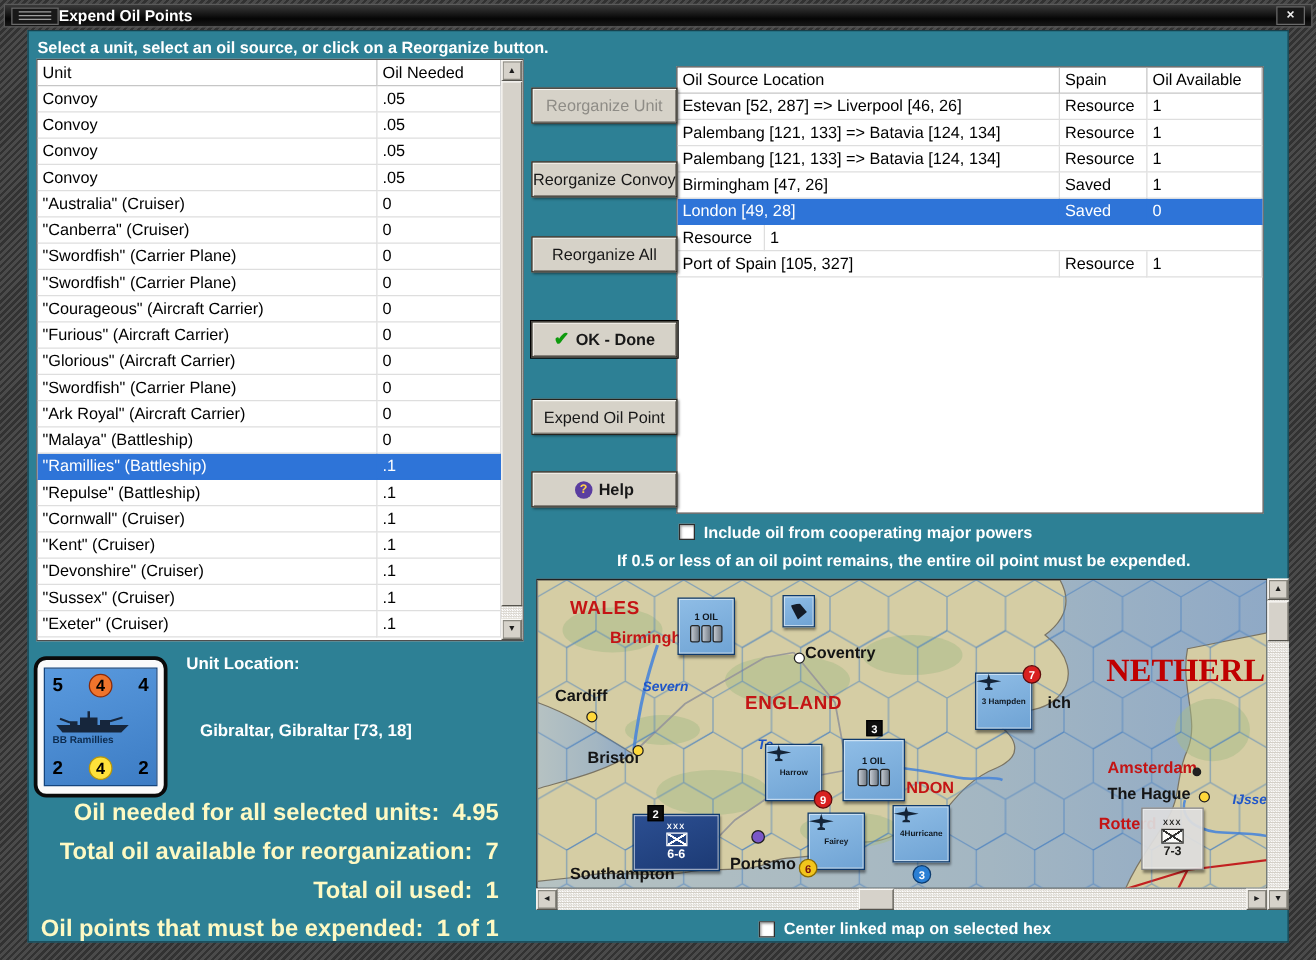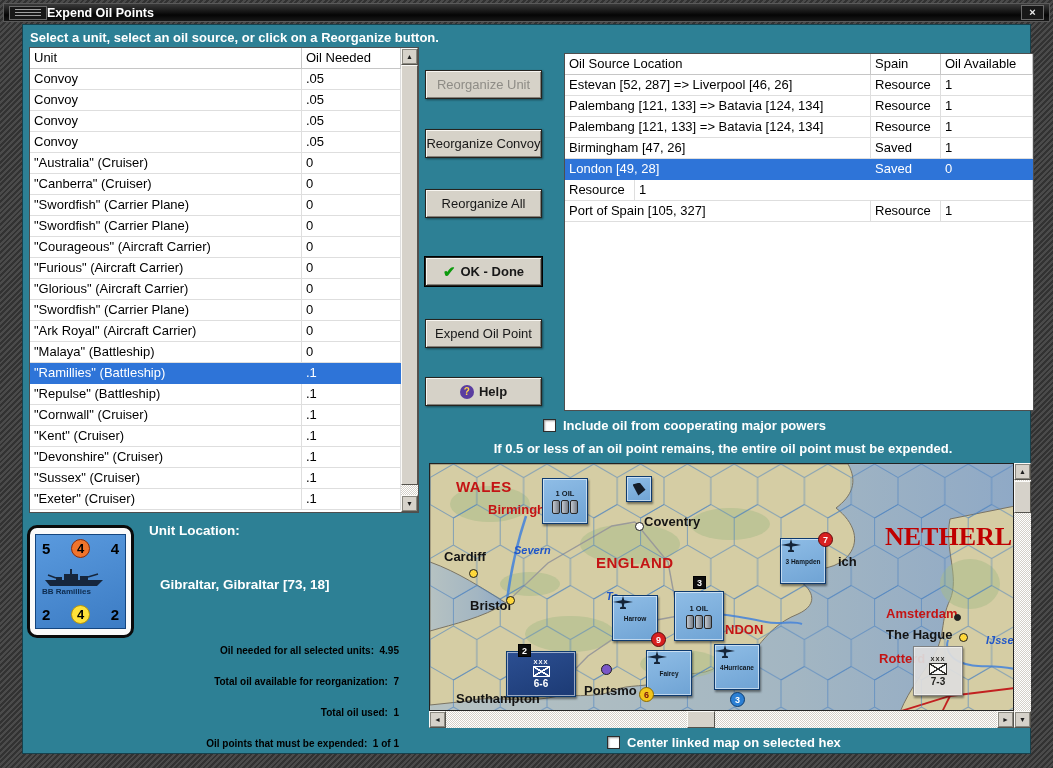--- a/index.html
+++ b/index.html
@@ -29,21 +29,21 @@
   .lv-main { flex:1; overflow:hidden; }
   .lv-hdr { display:flex; height:21px; }
   .lv-hdr > div { padding:2px 4px; border-right:1px solid #c6c6c6; border-bottom:1px solid #c6c6c6; white-space:nowrap; overflow:hidden; }
   .lv-row { display:flex; height:21px; }
   .lv-row > div { padding:2px 4px; border-right:1px solid #dedede; border-bottom:1px solid #dedede; white-space:nowrap; overflow:hidden; }
   .lv-row.sel { background:#2e74d8; }
   .lv-row.sel > div { color:#fff; border-color:#2e74d8; }
 
   #unitTable { left:6px; top:22px; width:390px; height:466px; }
   .cw-unit { width:272px; } .cw-oil { flex:1; }
-  #oilTable { left:518px; top:28px; width:470px; height:358px;margin-left:23px; }
+  #oilTable { left:518px; top:28px; width:470px; height:358px; }
   .cw-loc { width:306px; } .cw-act { width:70px; } .cw-avl { flex:1; }
 
   
   .sbar { position:relative; background:#d4d0c8;
     background-image: conic-gradient(#ffffff 25%, #d4d0c8 25% 50%, #ffffff 50% 75%, #d4d0c8 75%);
     background-size:2px 2px; }
   .sbar.v { width:17px; height:100%; }
   .sb-btn { position:absolute; width:17px; height:17px; background:#d6d2ca;
     border:1px solid; border-color:#fbfaf7 #55534d #55534d #fbfaf7; box-shadow:0 0 0 1px #8a8880 inset;
     font-size:7px; color:#1c1c1c; display:flex; align-items:center; justify-content:center; cursor:pointer; }
@@ -60,21 +60,21 @@
   .btn.disabled { color:#8e8c86; }
   .btn.strong { font-weight:bold; }
   .chk-ico { color:#0d9a0d; font-weight:bold; font-size:15px; line-height:14px; }
   .help-ico { width:14px; height:14px; border-radius:50%; background:#5a3da0; color:#ffd24a;
     font-size:10px; font-weight:bold; line-height:14px; text-align:center; }
 
   
   .cbrow { position:absolute; display:flex; align-items:center; gap:7px; color:#fff; font-weight:bold; font-size:13px; }
   .cbbox { width:13px; height:13px; background:#fff; border:1px solid #2d2d2d; box-shadow: inset 1px 1px 2px #9a9a9a; cursor:pointer; }
   #cbInclude { left:520px; top:393px; }
-  #cbCenter { left:584px; top:710px; }
+  #cbCenter { left:584px; top:710px;align-items:flex-end; }
 
   .note { position:absolute; left:402px; top:416px; width:596px; text-align:center; color:#fff; font-weight:bold; font-size:13px; }
 
   
   .map { position:absolute; left:406px; top:438px; width:585px; height:248px; overflow:hidden;
     background:#a9bdc4; border:1px solid #222; cursor:crosshair; }
   .map svg { position:absolute; left:0; top:0; }
   .mlabel { position:absolute; z-index:2; white-space:nowrap; }
   .st-country { color:#c41414; font-weight:bold; font-size:15px; letter-spacing:.5px; }
   .st-country-big { font-family:"Liberation Serif", serif; color:#c00000; font-weight:bold; font-size:26px; }
@@ -122,21 +122,21 @@
   .circ { width:19px; height:19px; border-radius:50%; display:flex; align-items:center; justify-content:center; font-size:13px; font-weight:bold; color:#000; }
   .circ.orange { background:#f0742c; border:1px solid #8a2a08; }
   .circ.yellow { background:#ffe23a; border:1px solid #b8960a; }
   .chit .mid { display:flex; flex-direction:column; align-items:flex-start; }
   .chit .shipname { font-size:8px; font-weight:bold; color:#0d2b4e; }
 
   .unitloc-label { position:absolute; left:126px; top:498px; color:#fff; font-weight:bold; font-size:13.5px; }
   .unitloc-value { position:absolute; left:137px; top:520px; color:#fff; font-weight:bold; font-size:13.5px;margin-top:32px; }
 
   .stats { position:absolute; left:0; top:610px; width:376px; }
-  .stat-line { text-align:right; color:#000000; font-weight:bold; font-size:10px; line-height:31px; white-space:pre; }
+  .stat-line { text-align:right; color:#fef9c3; font-weight:bold; font-size:19px; line-height:31px; white-space:pre; }
 </style>
 </head>
 <body>
 
 <div id="win">
 
   <div class="titlebar">
     <div class="win-icon">
         <i></i>
         <i></i>

